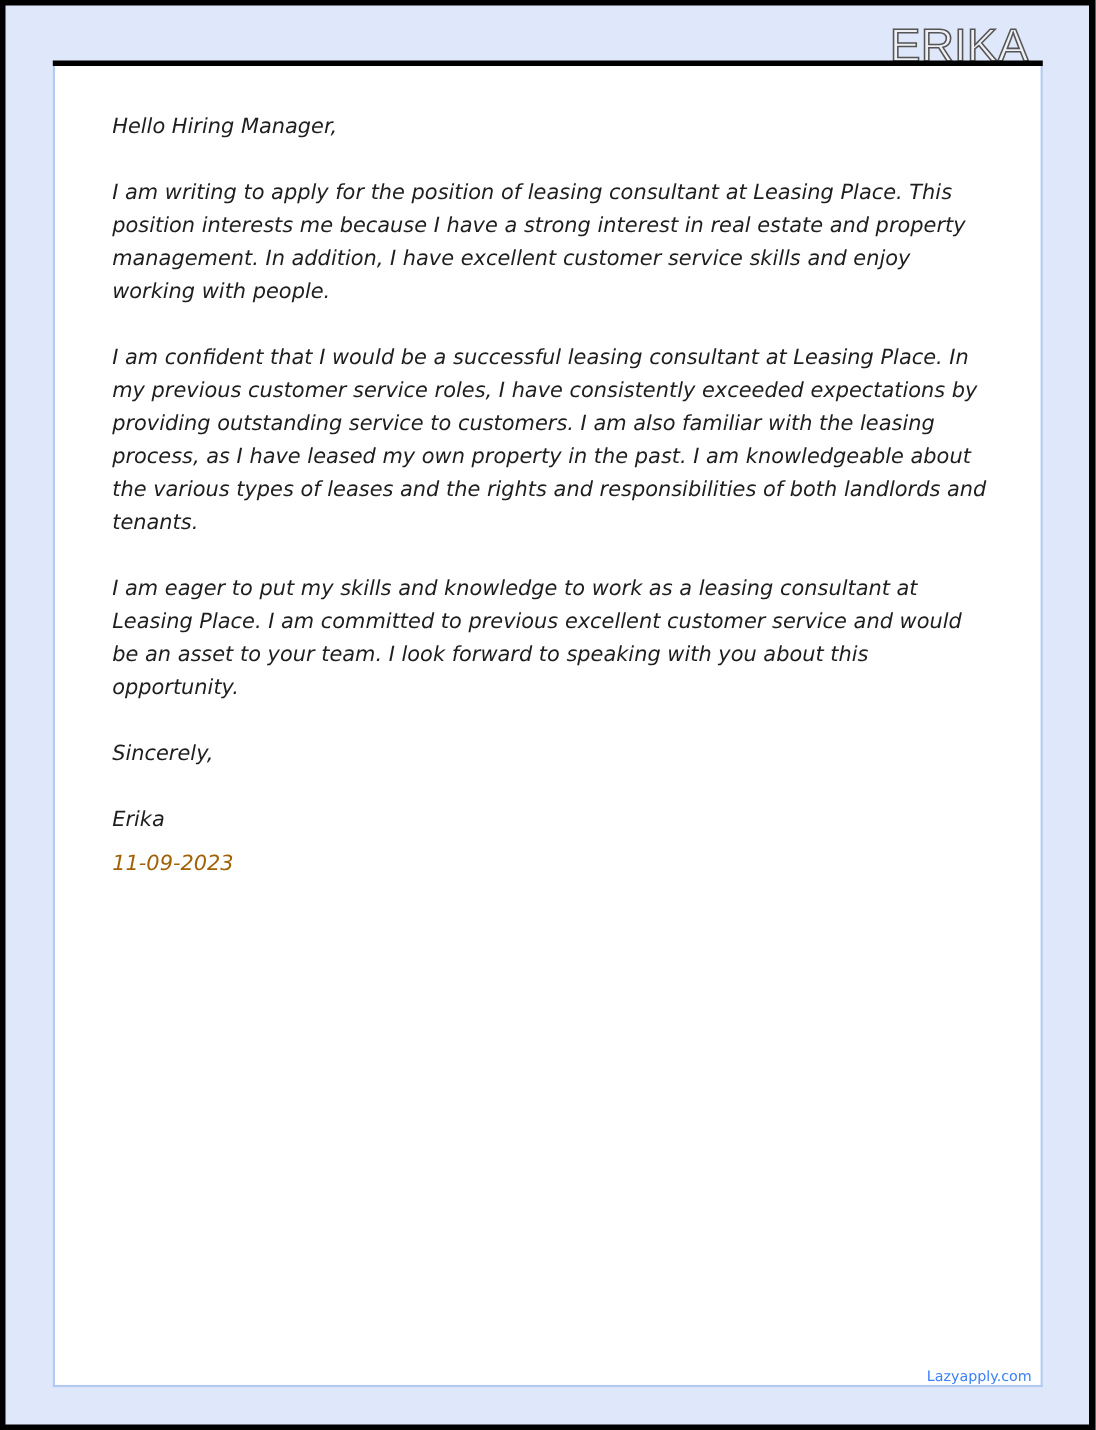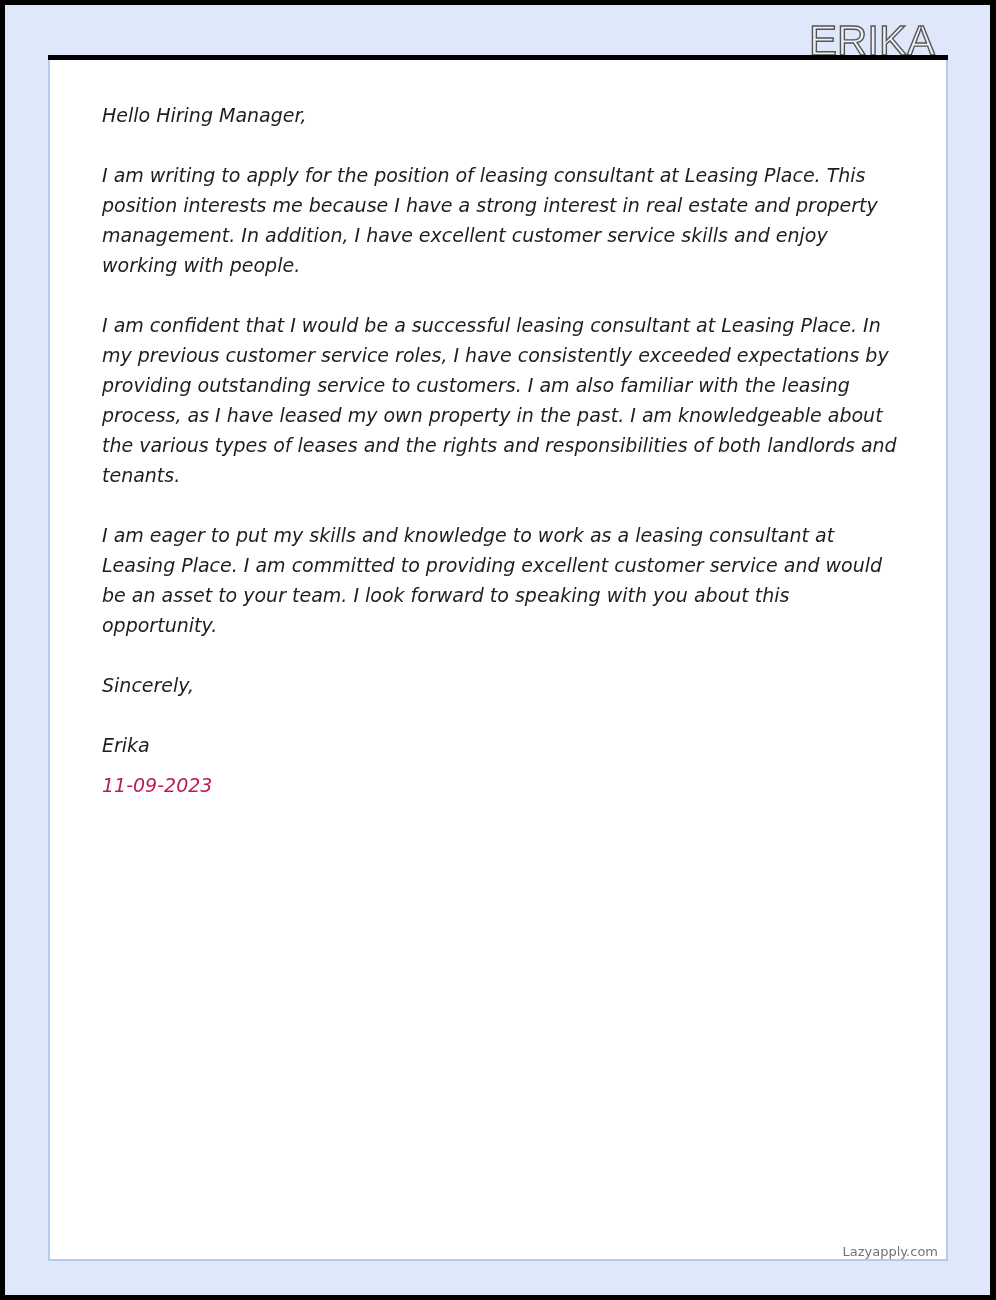--- a/index.html
+++ b/index.html
@@ -22,35 +22,35 @@
   .paper {
     position:absolute; left:43px; top:55px; width:896px; height:1199px;
     background:#fff; border:2px solid #b3cbf2; border-top:none;
   }
   .content {
     position:absolute; left:52px; top:40px; width:800px;
     font-size:19px; line-height:30px; color:#1e1e1e;font-style:italic;
   }
   .content p { margin:0 0 30px 0; }
   .content p.sign { margin-bottom:10px; }
-  .date { color:#be185d; }
+  .date { color:#a16207; }
   .footer {
-    position:absolute; right:8px; bottom:0px; font-size:13px; color:#737373;
+    position:absolute; right:8px; bottom:0px; font-size:13px; color:#3b82f6;
   }
 </style>
 </head>
 <body>
 
 <div class="title">ERIKA</div>
 <div class="rule"></div>
 
 <div class="paper">
   <div class="content">
     <p>Hello Hiring Manager,</p>
     <p>I am writing to apply for the position of leasing consultant at Leasing Place. This position interests me because I have a strong interest in real estate and property management. In addition, I have excellent customer service skills and enjoy working with people.</p>
     <p>I am confident that I would be a successful leasing consultant at Leasing Place. In my previous customer service roles, I have consistently exceeded expectations by providing outstanding service to customers. I am also familiar with the leasing process, as I have leased my own property in the past. I am knowledgeable about the various types of leases and the rights and responsibilities of both landlords and tenants.</p>
-    <p>I am eager to put my skills and knowledge to work as a leasing consultant at Leasing Place. I am committed to providing excellent customer service and would be an asset to your team. I look forward to speaking with you about this opportunity.</p>
+    <p>I am eager to put my skills and knowledge to work as a leasing consultant at Leasing Place. I am committed to previous excellent customer service and would be an asset to your team. I look forward to speaking with you about this opportunity.</p>
     <p>Sincerely,</p>
     <p class="sign">Erika</p>
     <p class="date">11-09-2023</p>
   </div>
   <div class="footer">Lazyapply.com</div>
 </div>
 
 </body></html>

